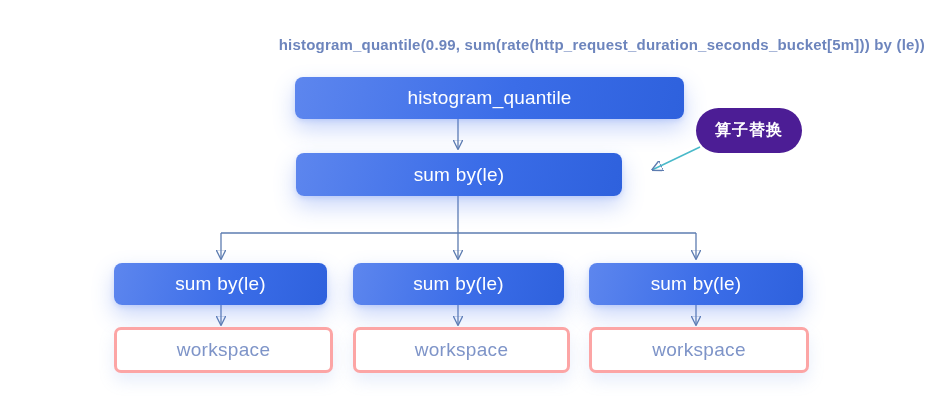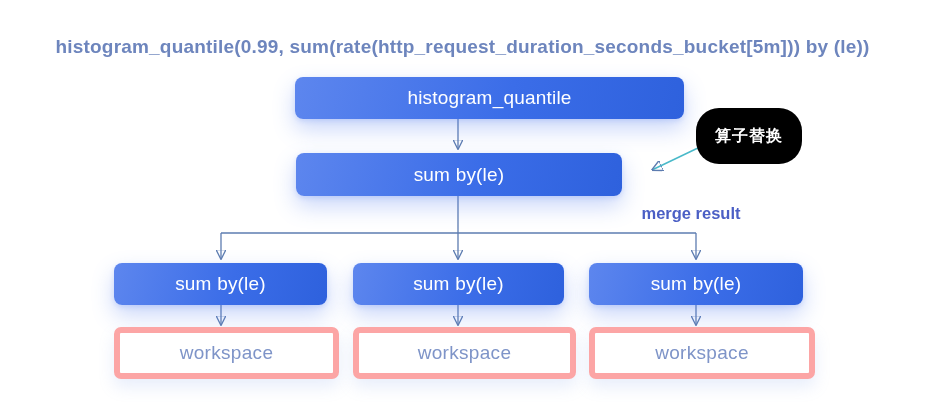--- a/index.html
+++ b/index.html
@@ -13,22 +13,22 @@
     width: 925px;
     height: 412px;
     background: #ffffff;
     overflow: hidden;
   }
   .query-title {
     position: absolute;
     top: 36px;
     left: 0;
     width: 925px;
-    text-align: center;
-    font-size: 19px;
+    text-align: right;
+    font-size: 15px;
     font-weight: bold;
     letter-spacing: 0.2px;
     color: #6d85bd;
     white-space: nowrap;
   }
   .connectors {
     position: absolute;
     top: 0;
     left: 0;
   }
@@ -58,39 +58,39 @@
   .node-merge  { left: 296px; top: 153px; width: 326px; height: 43px; }
   .node-shard1 { left: 114px; top: 263px; width: 213px; height: 42px; }
   .node-shard2 { left: 353px; top: 263px; width: 211px; height: 42px; }
   .node-shard3 { left: 589px; top: 263px; width: 214px; height: 42px; }
   .workspace {
     position: absolute;
     display: flex;
     align-items: center;
     justify-content: center;
     background: #ffffff;
-    border: 6px solid #fca5a5;
+    border: 3px solid #fca5a5;
     border-radius: 7px;
     color: #7e94c8;
     font-size: 19px;
     letter-spacing: 0.3px;
     box-shadow: 0 8px 16px rgba(130, 160, 235, 0.18);
     white-space: nowrap;
   }
   .ws1 { left: 114px; top: 327px; width: 213px; height: 40px; }
   .ws2 { left: 353px; top: 327px; width: 211px; height: 40px; }
   .ws3 { left: 589px; top: 327px; width: 214px; height: 40px; }
   .badge {
     position: absolute;
     left: 696px;
     top: 108px;
     width: 106px;
-    height: 56px;
+    height: 45px;
     border-radius: 23px;
-    background: #000000;
+    background: #4c1d95;
     color: #ffffff;
     font-size: 16px;
     font-weight: 600;
     letter-spacing: 1px;
     display: flex;
     align-items: center;
     justify-content: center;
     white-space: nowrap;
   }
   .merge-label {
@@ -132,21 +132,20 @@
     <path d="M458,305 L458,324" marker-end="url(#arrowBlue)"></path>
     <path d="M696,305 L696,324" marker-end="url(#arrowBlue)"></path>
   </svg>
 
   <div class="node node-root">histogram_quantile</div>
 
   <div class="node node-merge">sum by(le)</div>
 
   <div class="badge">算子替换</div>
 
-  <div class="merge-label">merge result</div>
 
   <div class="node node-shard1">sum by(le)</div>
 
   <div class="node node-shard2">sum by(le)</div>
 
   <div class="node node-shard3">sum by(le)</div>
 
   <div class="workspace ws1">workspace</div>
 
   <div class="workspace ws2">workspace</div>

